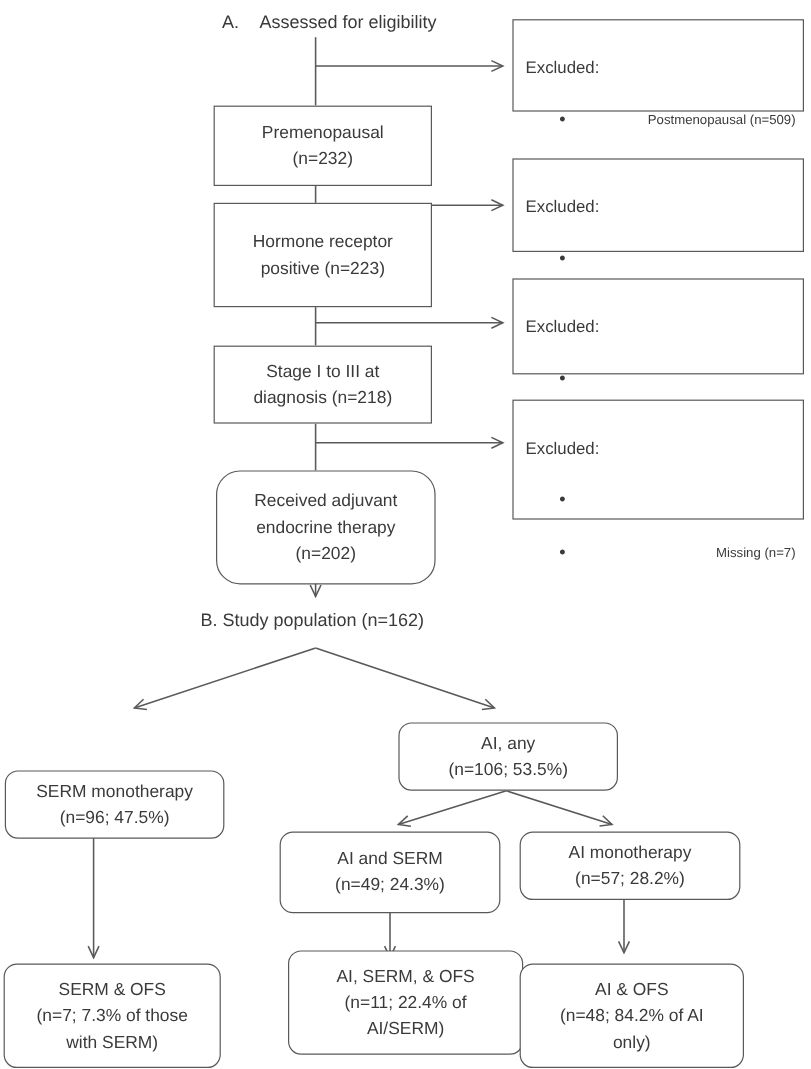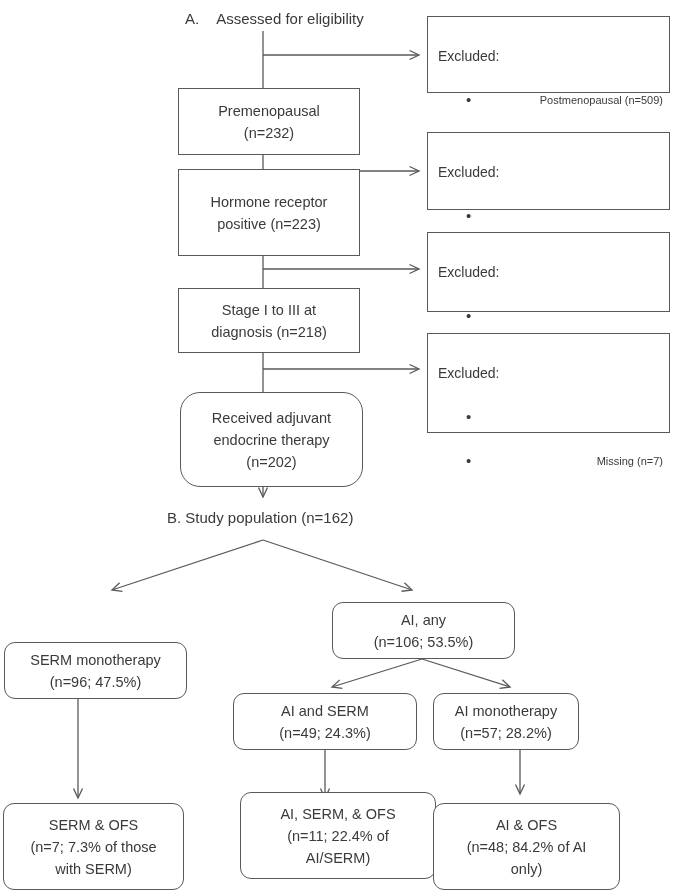--- a/index.html
+++ b/index.html
@@ -134,23 +134,23 @@
   </div>
 
   <div class="flow-label" style="left:167px;top:508px;">
     <span>B. Study population (n=162)</span>
   </div>
 
   <div class="box rounded" style="left:4px;top:603px;width:183px;height:57px;margin-top:39px;">SERM monotherapy
 (n=96; 47.5%)</div>
   <div class="box rounded" style="left:332px;top:602px;width:183px;height:57px;">AI, any
 (n=106; 53.5%)</div>
-  <div class="box rounded" style="left:233px;top:693px;width:184px;height:57px;">AI and SERM
+  <div class="box rounded" style="left:233px;top:693px;width:184px;height:68px;">AI and SERM
 (n=49; 24.3%)</div>
-  <div class="box rounded" style="left:433px;top:693px;width:146px;height:57px;">AI monotherapy
+  <div class="box rounded" style="left:433px;top:693px;width:184px;height:57px;">AI monotherapy
 (n=57; 28.2%)</div>
   <div class="box rounded" style="left:3px;top:803px;width:181px;height:87px;">SERM &amp; OFS
 (n=7; 7.3% of those
 with SERM)</div>
   <div class="box rounded" style="left:240px;top:792px;width:196px;height:87px;">AI, SERM, &amp; OFS
 (n=11; 22.4% of
 AI/SERM)</div>
   <div class="box rounded" style="left:433px;top:803px;width:187px;height:87px;">AI &amp; OFS
 (n=48; 84.2% of AI
 only)</div>

